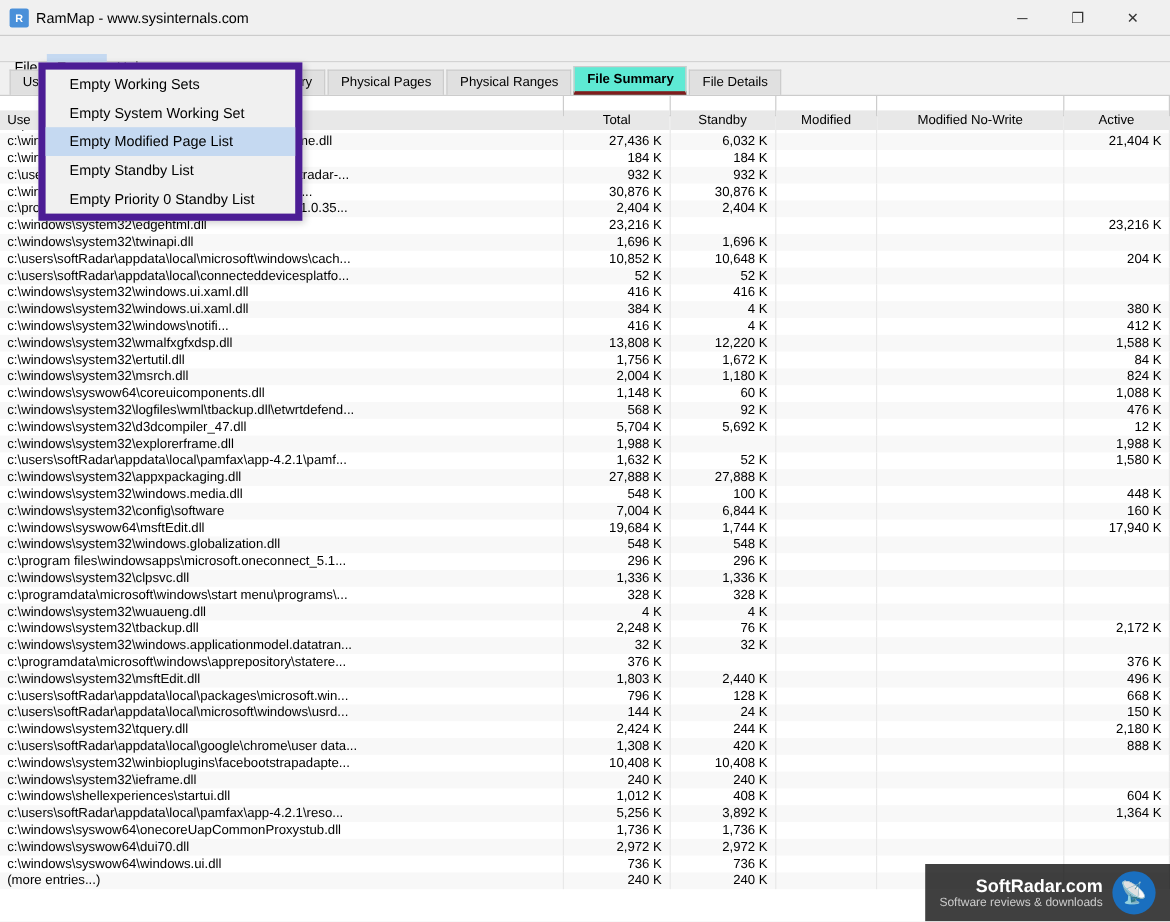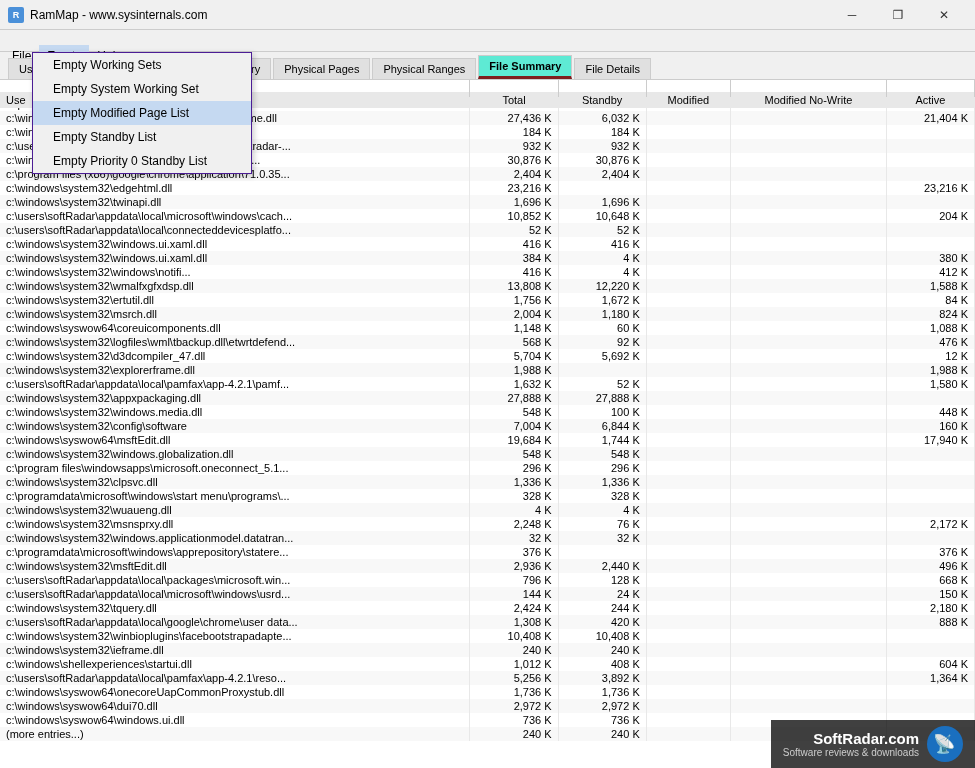--- a/index.html
+++ b/index.html
@@ -77,21 +77,21 @@
       margin-top: 30px;
     }
     .menu-item:hover, .menu-item.active { background: #c5d9f1; text-align: right; }
 
     
     .dropdown {
       position: absolute;
       top: 52px;
       left: 32px;
       background: #f0f0f0;
-      border: 1px solid #4c1d95;
+      border: 6px solid #4c1d95;
       box-shadow: 2px 2px 6px rgba(0,0,0,0.2);
       z-index: 1000;
       min-width: 220px;
     }
     .dropdown-item {
       padding: 5px 20px;
       cursor: pointer;
       font-size: 12px;
       color: #000;
       white-space: nowrap;
@@ -495,21 +495,21 @@
           </tr>
           <tr>
             <td>c:\windows\system32\wuaueng.dll</td>
             <td>4 K</td>
             <td>4 K</td>
             <td></td>
             <td></td>
             <td></td>
           </tr>
           <tr>
-            <td>c:\windows\system32\msnsprxy.dll</td>
+            <td>c:\windows\system32\tbackup.dll</td>
             <td>2,248 K</td>
             <td>76 K</td>
             <td></td>
             <td></td>
             <td>2,172 K</td>
           </tr>
           <tr>
             <td>c:\windows\system32\windows.applicationmodel.datatran...</td>
             <td>32 K</td>
             <td>32 K</td>
@@ -520,21 +520,21 @@
           <tr>
             <td>c:\programdata\microsoft\windows\apprepository\statere...</td>
             <td>376 K</td>
             <td></td>
             <td></td>
             <td></td>
             <td>376 K</td>
           </tr>
           <tr>
             <td>c:\windows\system32\msftEdit.dll</td>
-            <td>2,936 K</td>
+            <td>1,803 K</td>
             <td>2,440 K</td>
             <td></td>
             <td></td>
             <td>496 K</td>
           </tr>
           <tr>
             <td>c:\users\softRadar\appdata\local\packages\microsoft.win...</td>
             <td>796 K</td>
             <td>128 K</td>
             <td></td>

